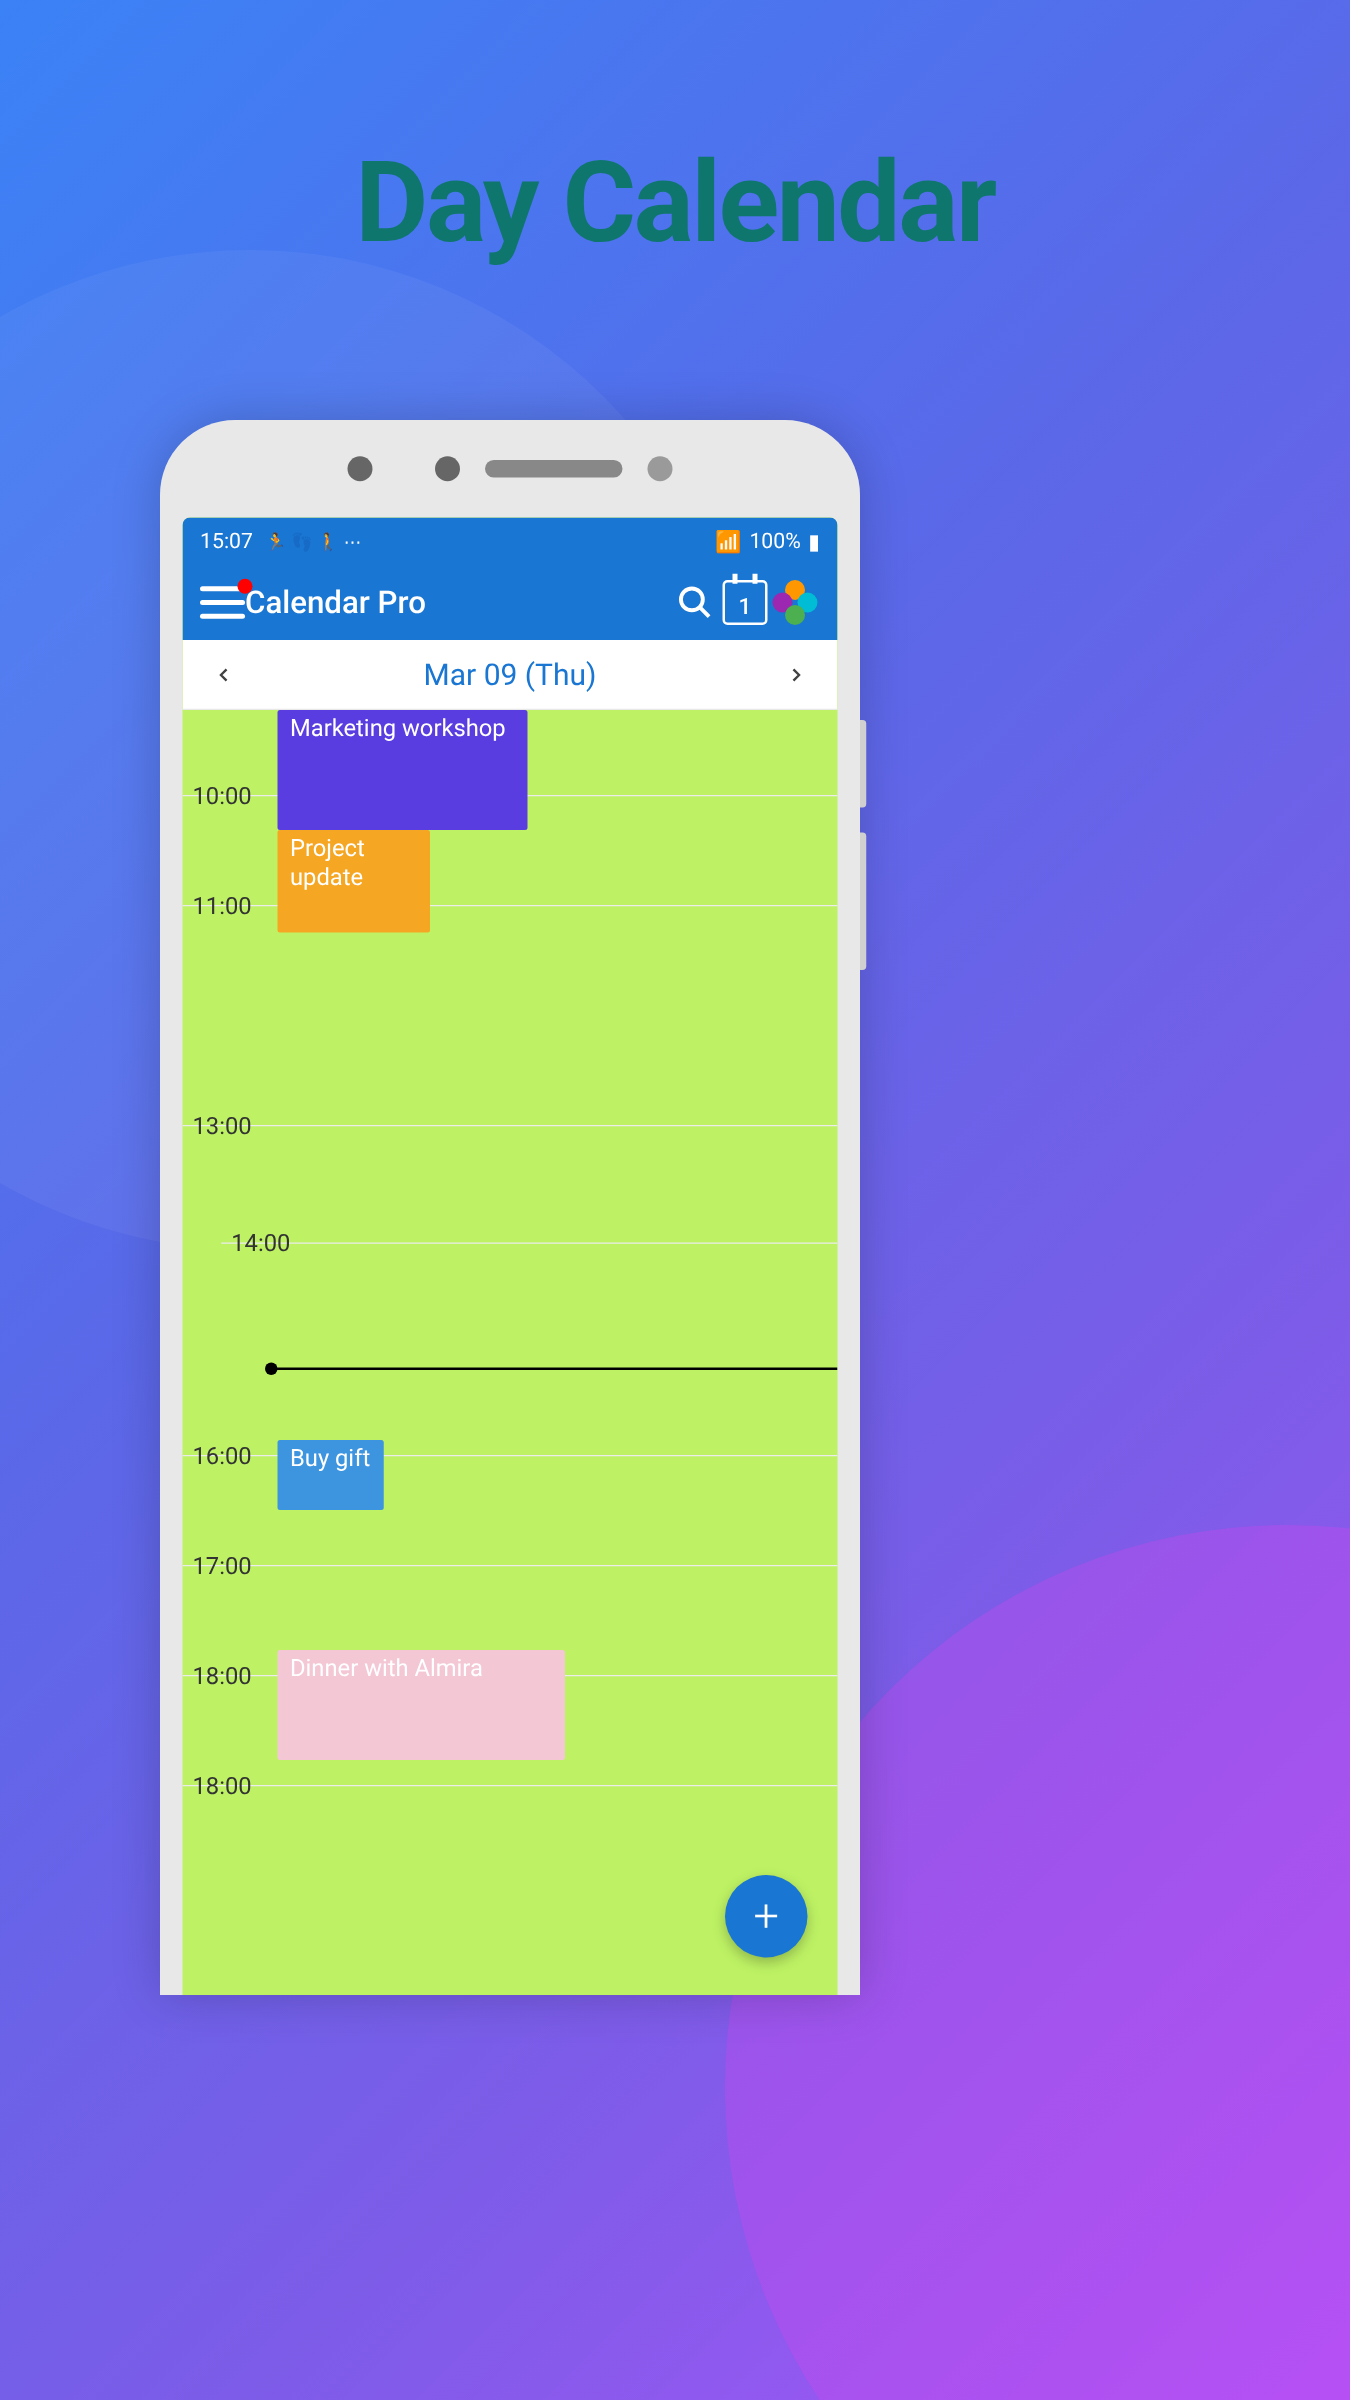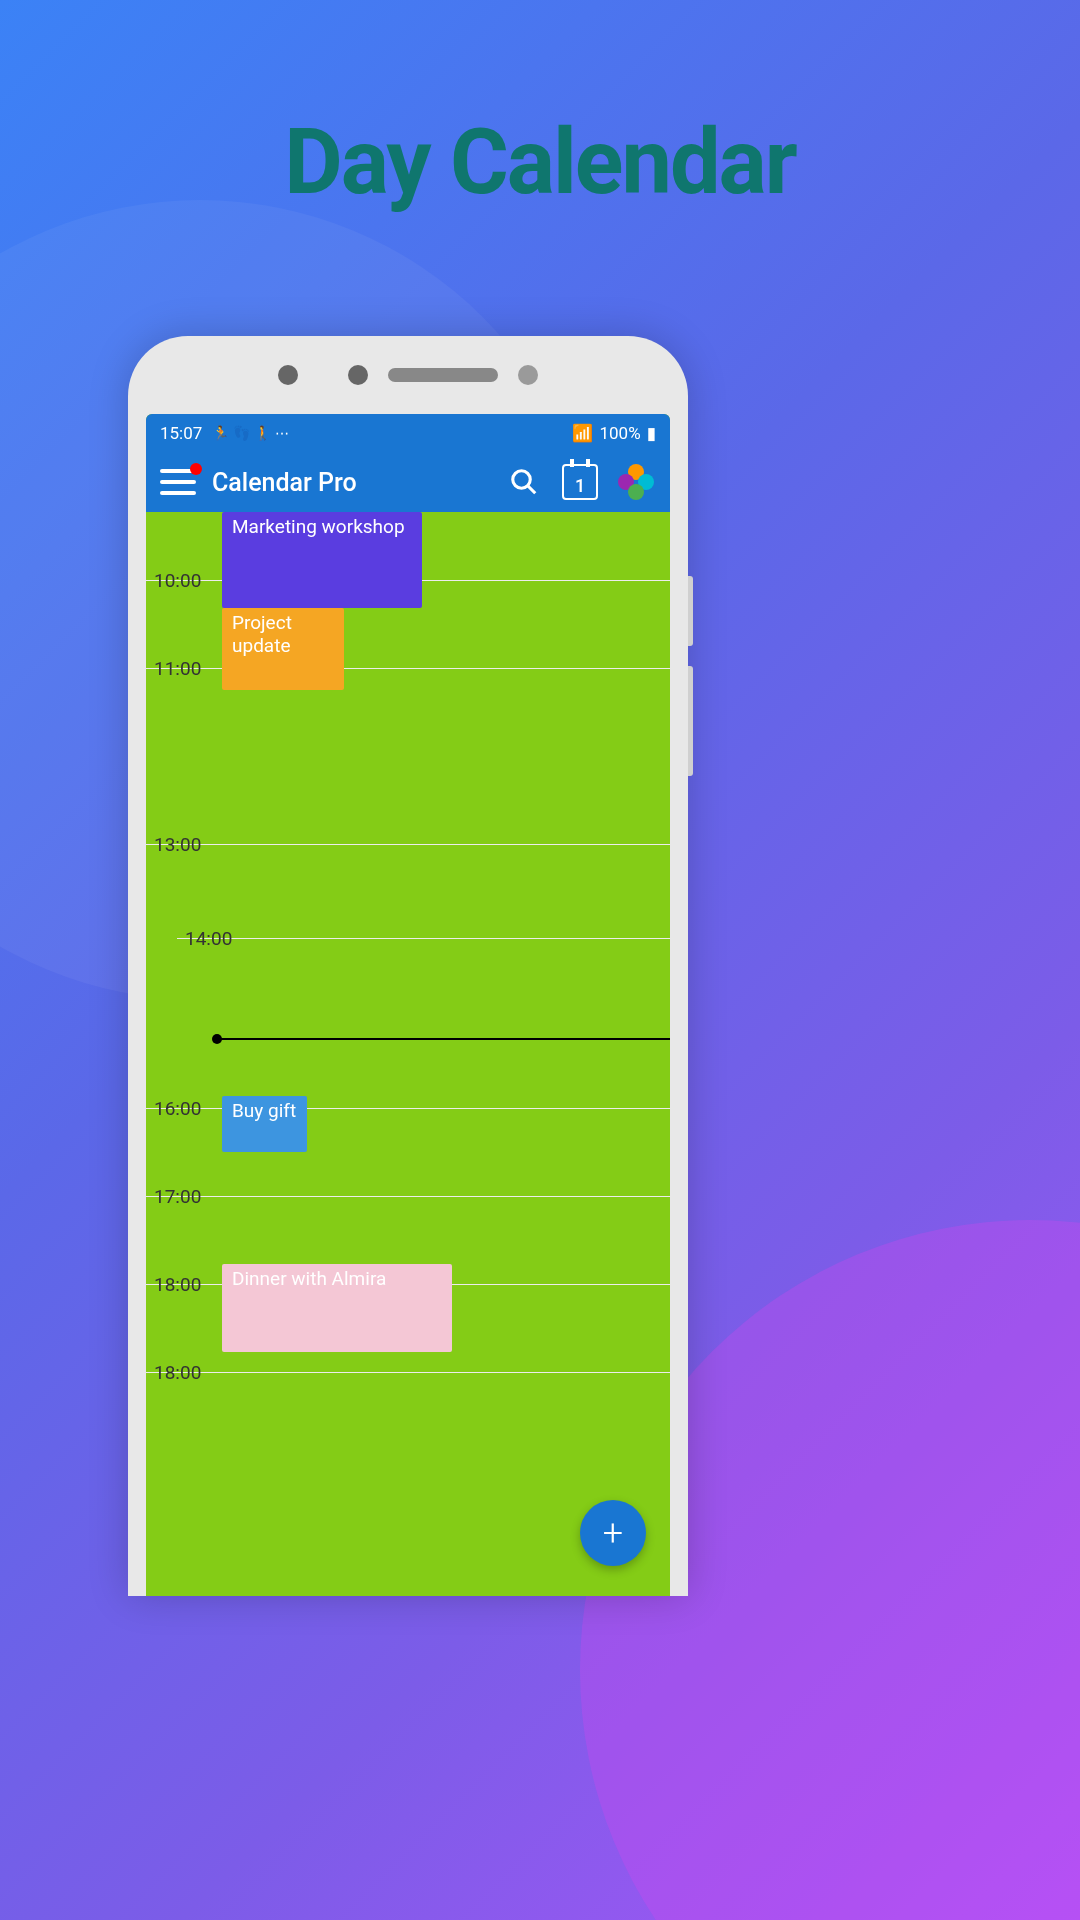--- a/index.html
+++ b/index.html
@@ -60,21 +60,21 @@
       border-radius: 7px;
     }
     .camdot {
       width: 20px; height: 20px;
       background: #666;
       border-radius: 50%;
     }
     .screen {
       width: 524px;
       height: 1182px;
-      background: #84cc16;
+      background: #bef264;
       border-radius: 6px 6px 0 0;
       overflow: hidden;
       position: relative;
     }
     .status-bar {
       height: 38px;
       background: #1976d2;
       color: #ffffff;
       display: flex;
       align-items: center;
@@ -85,21 +85,20 @@
     .status-left { display: flex; align-items: center; gap: 10px; }
     .status-right { display: flex; align-items: center; gap: 6px; }
     .status-icons { display: flex; gap: 3px; font-size: 14px; }
     .app-bar {
       height: 60px;
       background: #1976d2;
       color: #ffffff;
       display: flex;
       align-items: center;
       padding: 0 14px;
-      gap: 16px;
     }
     .menu-icon {
       position: relative;
       width: 36px; height: 26px;
       display: flex;
       flex-direction: column;
       justify-content: space-between;
       cursor: pointer;
     }
     .menu-icon span {
@@ -305,20 +304,33 @@
       <div class="tb-icon">
         <div class="apps-icon">
           <div class="apps-dot" style="top:0;left:10px;background:#ff9800"></div>
           <div class="apps-dot" style="top:10px;left:0;background:#9c27b0"></div>
           <div class="apps-dot" style="top:10px;right:0;background:#00bcd4"></div>
           <div class="apps-dot" style="bottom:0;left:10px;background:#4caf50"></div>
         </div>
       </div>
     </div>
 
+    <div class="date-nav">
+      <div class="nav-arrow">
+        <svg width="18" height="18" viewBox="0 0 24 24" fill="none" stroke="currentColor" stroke-width="2.5">
+            <polyline points="15 18 9 12 15 6"></polyline>
+          </svg>
+      </div>
+      <div class="date-label">Mar 09 (Thu)</div>
+      <div class="nav-arrow">
+        <svg width="18" height="18" viewBox="0 0 24 24" fill="none" stroke="currentColor" stroke-width="2.5">
+            <polyline points="9 18 15 12 9 6"></polyline>
+          </svg>
+      </div>
+    </div>
 
     <div class="timeline" id="timeline">
         <div class="hour-row" style="top: 68px;">
           <div class="hour-label">10:00</div>
         </div>
         <div class="hour-row" style="top: 156px;">
           <div class="hour-label">11:00</div>
         </div>
         <div class="hour-row" style="top: 332px;">
           <div class="hour-label">13:00</div>

